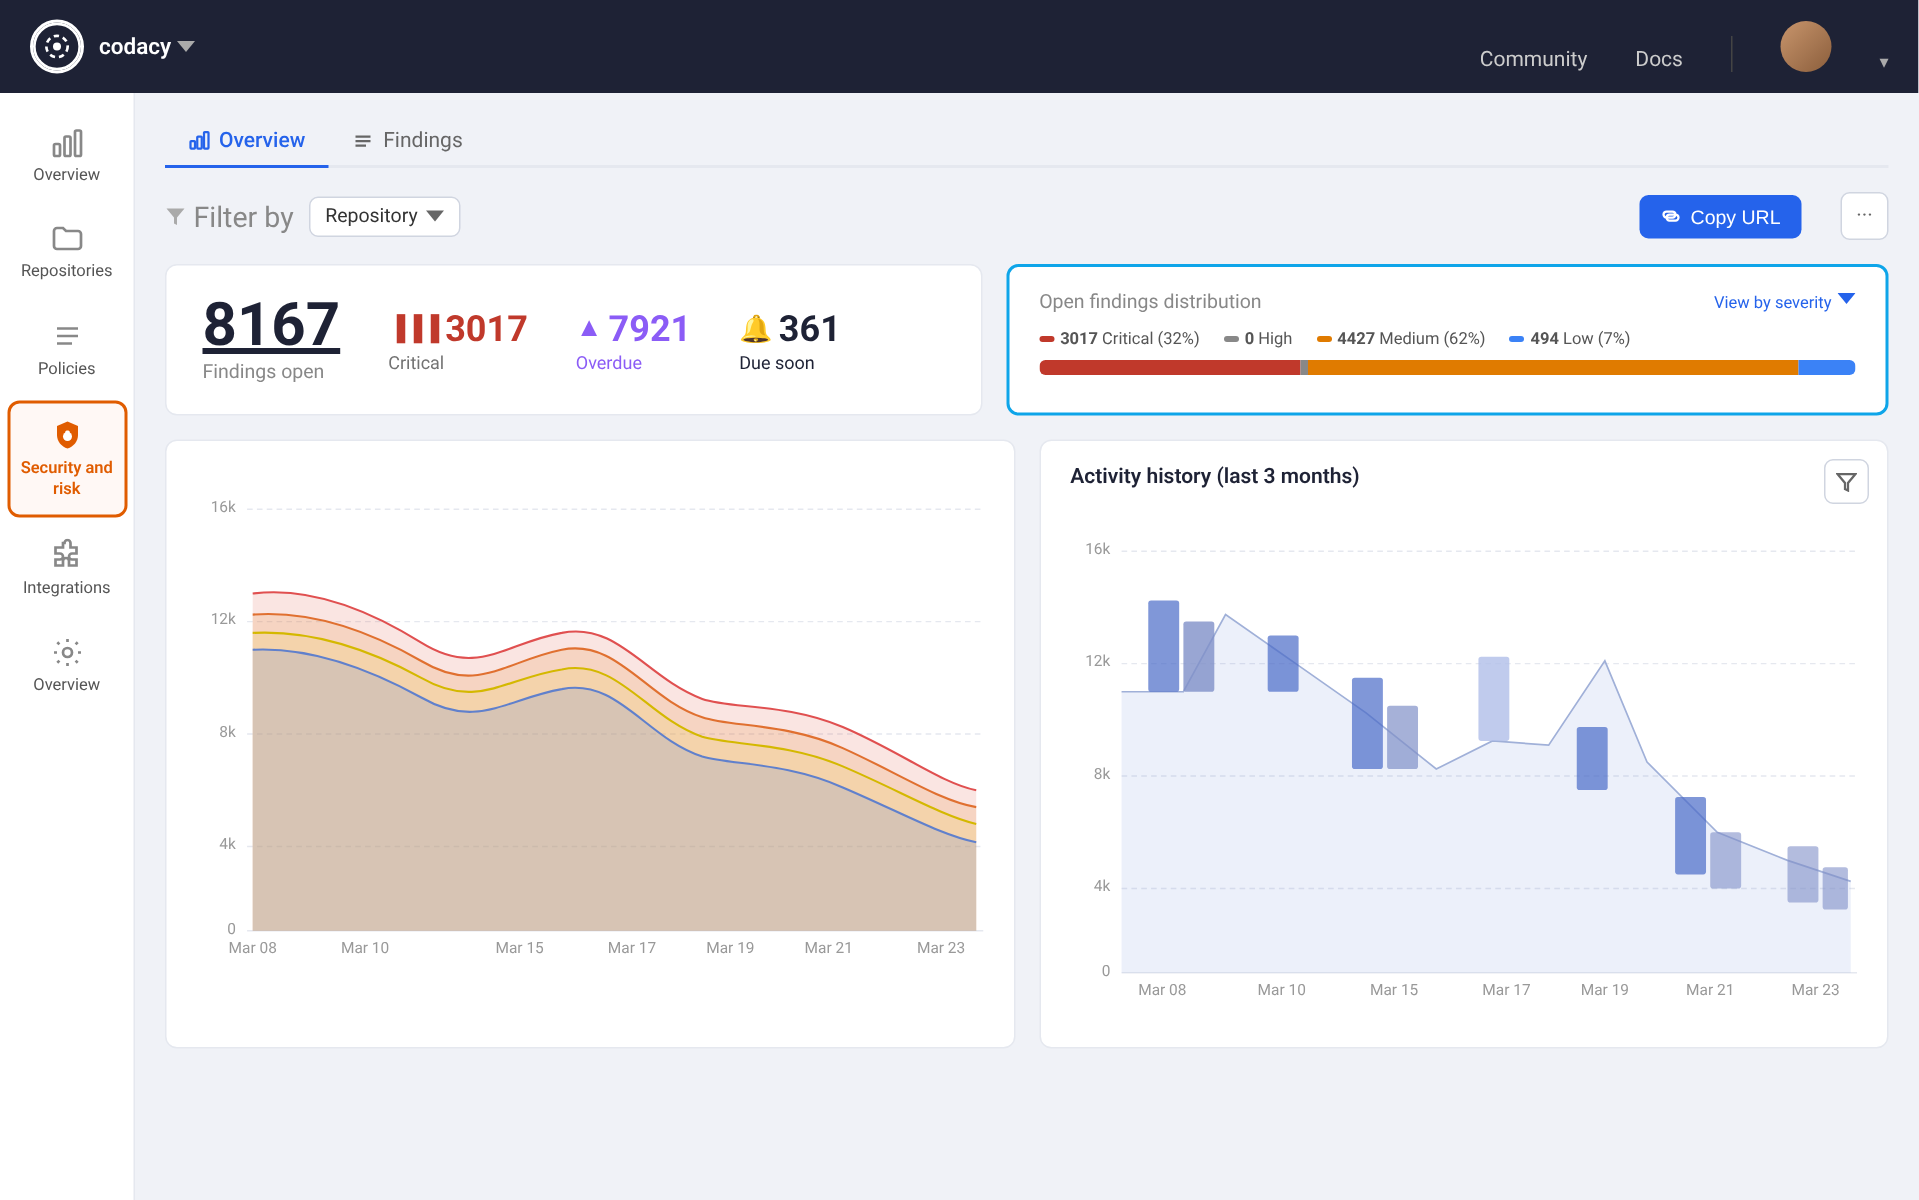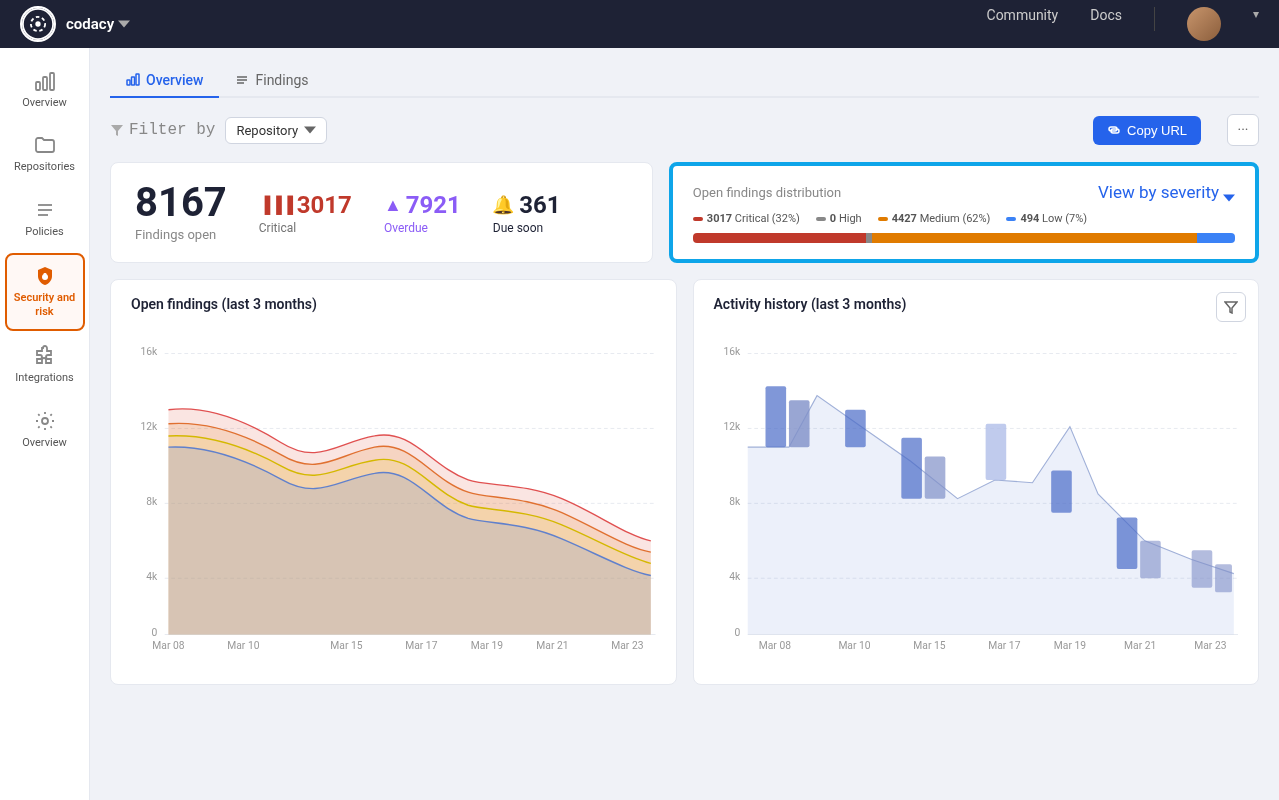--- a/index.html
+++ b/index.html
@@ -1,38 +1,38 @@
 <!DOCTYPE html>
 <html><head>
   <meta charset="utf-8">
   <style>
     * { box-sizing: border-box; margin: 0; padding: 0; }
     body { font-family: -apple-system, BlinkMacSystemFont, 'Segoe UI', Roboto, sans-serif; background: #f0f2f7; display: flex; flex-direction: column; height: 800px; width: 1279px; overflow: hidden; }
 
     
     .topnav {
       background: #1e2235;
-      height: 48px;
+      height: 62px;
       display: flex;
       align-items: center;
       padding: 0 20px;
       flex-shrink: 0;
       justify-content: space-between;
     }
     .topnav-left { display: flex; align-items: center; gap: 10px; }
     .topnav-logo {
       width: 36px; height: 36px;
       border: 2px solid #fff;
       border-radius: 50%;
       display: flex; align-items: center; justify-content: center;
       color: #fff; font-size: 10px; font-weight: bold;
     }
     .topnav-brand { color: #fff; font-size: 15px; font-weight: 600; display: flex; align-items: center; gap: 4px; }
     .topnav-brand svg { width: 12px; height: 12px; fill: #aaa; }
-    .topnav-right { display: flex; align-items: flex-start; gap: 32px; }
+    .topnav-right { display: flex; align-items: flex-end; gap: 32px; }
     .topnav-link { color: #ccc; font-size: 14px; cursor: pointer; text-decoration: none; }
     .topnav-divider { width: 1px; height: 24px; background: #444; }
     .topnav-avatar-placeholder { width: 34px; height: 34px; border-radius: 50%; background: linear-gradient(135deg, #c8956c, #8b5e3c); }
     .topnav-chevron { color: #aaa; font-size: 12px; cursor: pointer; }
 
     
     .main-layout { display: flex; flex: 1; overflow: hidden; }
 
     
     .sidebar {
@@ -83,21 +83,21 @@
     .tab svg { width: 14px; height: 14px; }
 
     
     .filter-bar {
       display: flex;
       align-items: center;
       justify-content: space-between;
       margin-bottom: 16px;
     }
     .filter-left { display: flex; align-items: center; gap: 10px; }
-    .filter-label { display: flex; align-items: center; gap: 5px; font-size: 16px; color: #888; font-family: Liberation Mono, monospace; }
+    .filter-label { display: flex; align-items: center; gap: 5px; font-size: 19px; color: #888; }
     .filter-label svg { width: 14px; height: 14px; fill: #aaa; }
     .filter-dropdown {
       display: flex; align-items: center; gap: 6px;
       border: 1px solid #d0d5e0;
       border-radius: 6px;
       padding: 5px 10px;
       font-size: 13px;
       cursor: pointer;
       background: #fff;
       color: #333;
@@ -130,42 +130,42 @@
     .stats-card {
       background: #fff;
       border-radius: 8px;
       border: 1px solid #e5e8ef;
       padding: 20px 24px;
       flex: 1;
       display: flex;
       align-items: center;
       gap: 32px;
     }
-    .stat-main .stat-number { font-size: 40px; font-weight: 700; color: #1e2235; line-height: 1; }
+    .stat-main .stat-number { font-size: 40px; font-weight: 700; color: #1e2235; line-height: 1; text-decoration: underline; }
     .stat-main .stat-sub { font-size: 13px; color: #888; margin-top: 4px; }
     .stat-item { display: flex; flex-direction: column; }
     .stat-value { font-size: 24px; font-weight: 700; display: flex; align-items: center; gap: 4px; }
     .stat-value.critical { color: #c0392b; }
     .stat-value.overdue { color: #8b5cf6; }
     .stat-value.due-soon { color: #1e2235; }
     .stat-label { font-size: 12px; margin-top: 2px; }
     .stat-label.critical { color: #737373; }
     .stat-label.overdue { color: #8b5cf6; }
     .stat-label.due-soon { color: #1e2235; }
 
     .distribution-card {
       background: #fff;
       border-radius: 8px;
-      border: 4px solid #0ea5e9;
+      border: 2px solid #0ea5e9;
       padding: 16px 20px;
       flex: 1.1;
     }
     .dist-header { display: flex; justify-content: space-between; align-items: center; margin-bottom: 10px; }
     .dist-title { font-size: 13px; color: #888; }
-    .dist-view-by { display: flex; align-items: flex-end; gap: 4px; font-size: 17px; color: #2563eb; cursor: pointer; }
+    .dist-view-by { display: flex; align-items: flex-start; gap: 4px; font-size: 11px; color: #2563eb; cursor: pointer; }
     .dist-legend { display: flex; gap: 16px; margin-bottom: 8px; flex-wrap: wrap; }
     .dist-legend-item { display: flex; align-items: center; gap: 4px; font-size: 11px; color: #555; }
     .dist-bar { display: flex; height: 10px; border-radius: 4px; overflow: hidden; width: 100%; }
     .dist-seg-critical { background: #c0392b; }
     .dist-seg-high { background: #888; }
     .dist-seg-medium { background: #e07b00; }
     .dist-seg-low { background: #3b82f6; }
 
     
     .charts-row { display: flex; gap: 16px; }
@@ -391,21 +391,20 @@
           <div class="dist-seg-medium" style="width:60%;"></div>
           <div class="dist-seg-low" style="width:7%;"></div>
         </div>
       </div>
 
     </div>
 
     <div class="charts-row">
 
       <div class="chart-card">
-        <div class="chart-title">Open findings (last 3 months)</div>
         <svg class="chart-svg" viewBox="0 0 560 340" xmlns="http://www.w3.org/2000/svg">
 
           <text x="28" y="22" font-size="11" fill="#999" text-anchor="end">16k</text>
           <text x="28" y="102" font-size="11" fill="#999" text-anchor="end">12k</text>
           <text x="28" y="182" font-size="11" fill="#999" text-anchor="end">8k</text>
           <text x="28" y="262" font-size="11" fill="#999" text-anchor="end">4k</text>
           <text x="28" y="322" font-size="11" fill="#999" text-anchor="end">0</text>
 
           <line x1="36" y1="20" x2="560" y2="20" stroke="#e5e8ef" stroke-dasharray="4 3"></line>
           <line x1="36" y1="100" x2="560" y2="100" stroke="#e5e8ef" stroke-dasharray="4 3"></line>

